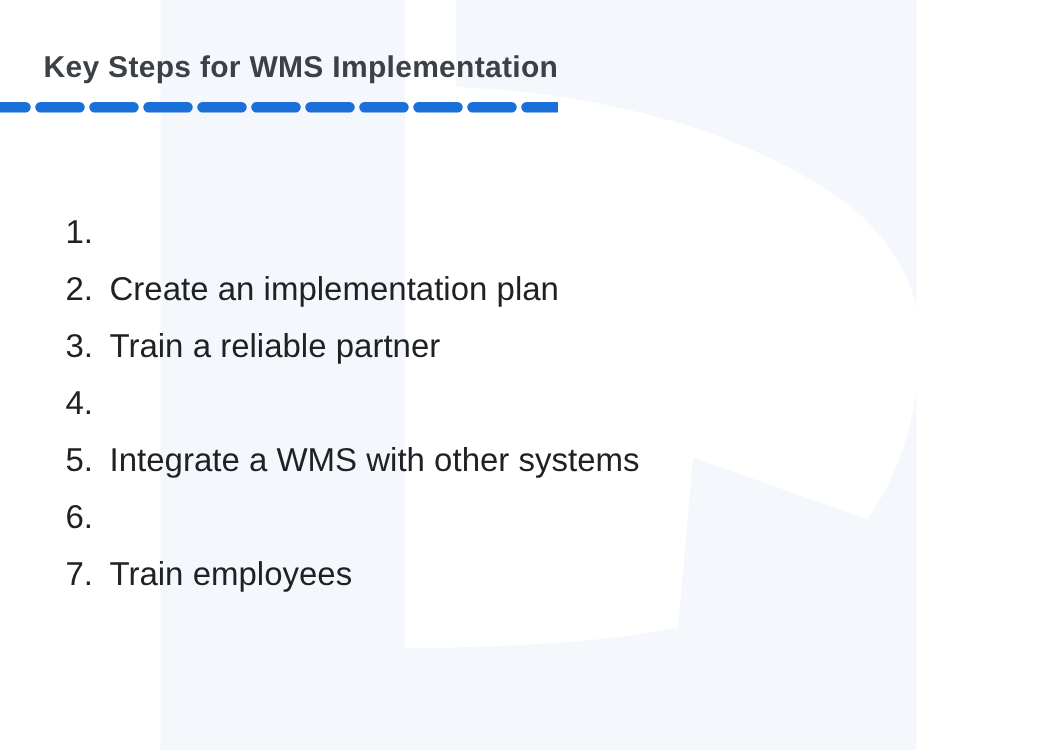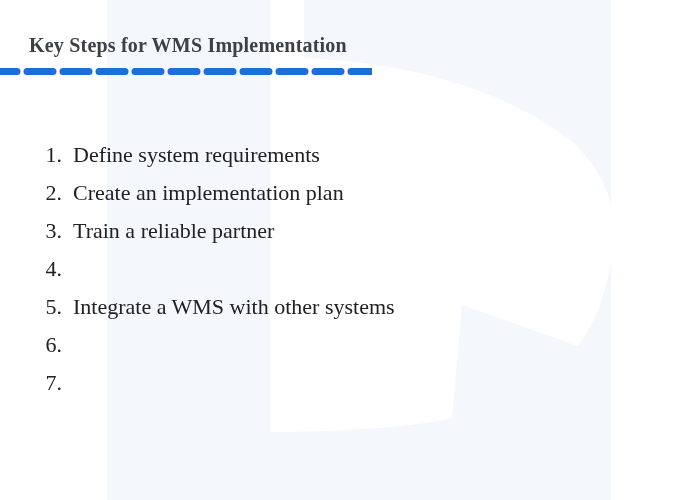--- a/index.html
+++ b/index.html
@@ -1,21 +1,21 @@
 <!DOCTYPE html>
 <html><head>
 <meta charset="utf-8">
 <style>
   html,body{margin:0;padding:0;}
   .slide{
     position:relative;
     width:611px;height:500px;
     background:#ffffff;
     overflow:hidden;
-    font-family:Liberation Serif, serif;
+    font-family:Liberation Sans, sans-serif;
   }
   .watermark{
     position:absolute;left:0;top:0;width:700px;height:500px;
   }
   .title{
     position:absolute;left:29px;top:31px;
     font-size:20px;line-height:28px;font-weight:700;
     letter-spacing:0.2px;
     color:#3c4146;
     white-space:nowrap;
@@ -66,21 +66,20 @@
 
   <div class="title">Key Steps for WMS Implementation</div>
 
   <svg class="divider" viewBox="0 0 372 9" aria-hidden="true">
     <line x1="-9" y1="4.5" x2="371" y2="4.5" stroke-width="7" stroke-linecap="round" stroke-dasharray="26 10" stroke="#1a6fd8"></line>
   </svg>
 
   <ol class="steps">
     <li>
       <span class="num">1.</span>
-      <span class="txt">Define system requirements</span>
     </li>
     <li>
       <span class="num">2.</span>
       <span class="txt">Create an implementation plan</span>
     </li>
     <li>
       <span class="num">3.</span>
       <span class="txt">Train a reliable partner</span>
     </li>
     <li>
@@ -88,16 +87,17 @@
     </li>
     <li>
       <span class="num">5.</span>
       <span class="txt">Integrate a WMS with other systems</span>
     </li>
     <li>
       <span class="num">6.</span>
     </li>
     <li>
       <span class="num">7.</span>
+      <span class="txt">Train employees</span>
     </li>
   </ol>
 
 </div>
 
 </body></html>

